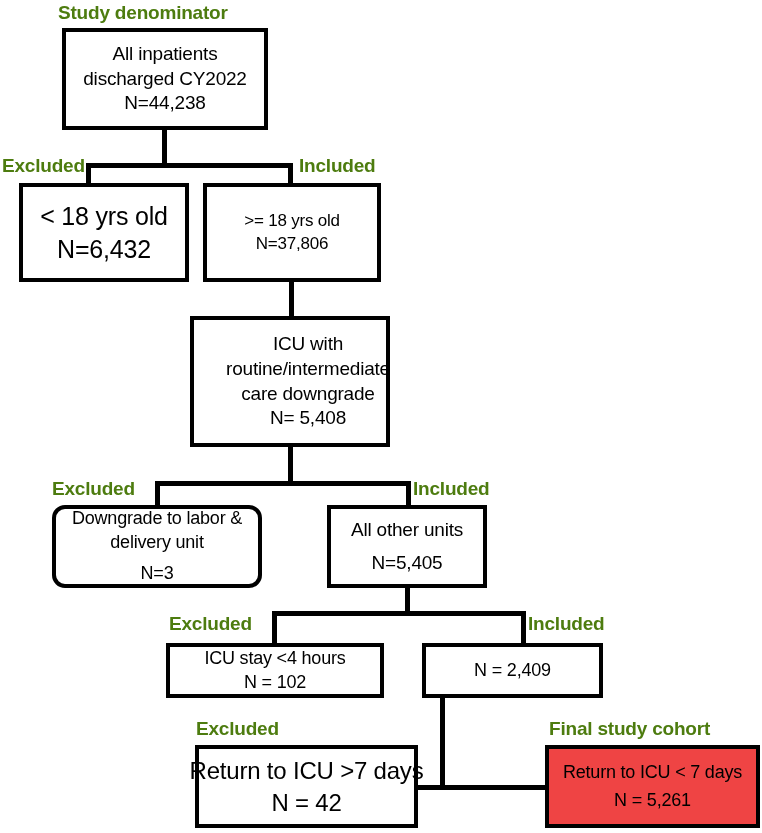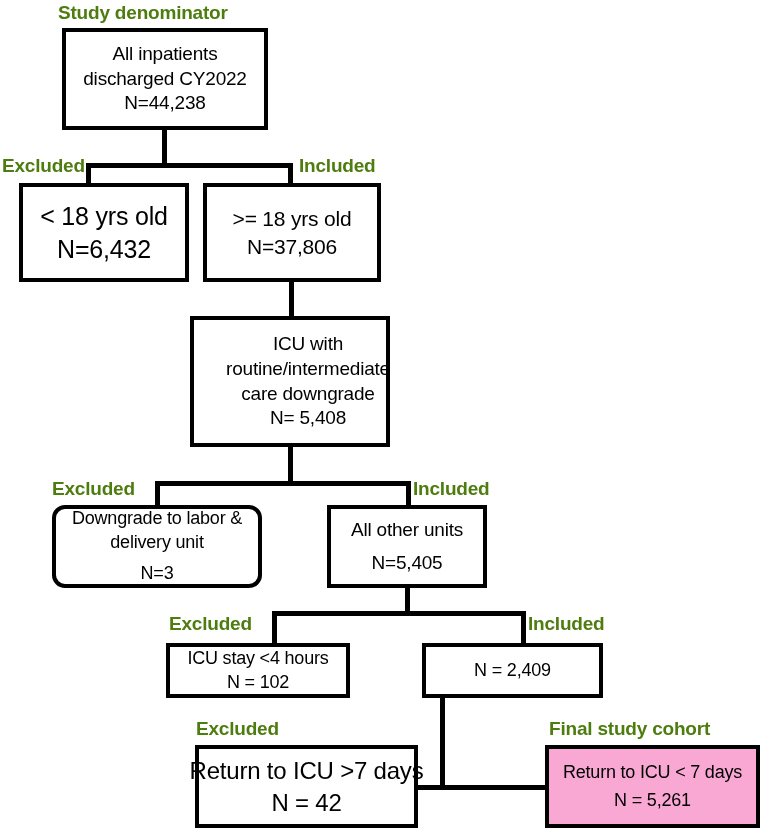--- a/index.html
+++ b/index.html
@@ -31,21 +31,21 @@
     color: #000000;
     line-height: 1.30;
     letter-spacing: -0.2px;
     z-index: 3;
   }
   .box .ln {
     display: block;
     white-space: nowrap;
   }
   .box.shaded {
-    background: #f9a8d4;
+    background: #ef4444;
   }
   .tag {
     position: absolute;
     font-weight: bold;
     color: #4d7c0f;
     white-space: nowrap;
     z-index: 4;
     letter-spacing: -0.2px;
   }
   .vline {
@@ -81,21 +81,21 @@
   <div class="vline" style="left:288px; top:163px; width:5px; height:22px;"></div>
 
   <div class="tag" style="left:2px; top:155px; font-size:19px;">Excluded</div>
   <div class="tag" style="left:299px; top:155px; font-size:19px;">Included</div>
 
   <div class="box" style="left:1px; top:183px; width:170px; height:99px; font-size:25px;margin-left:18px;">
     <span class="ln">&lt; 18 yrs old</span>
     <span class="ln">N=6,432</span>
   </div>
 
-  <div class="box" style="left:203px; top:183px; width:178px; height:99px; font-size:21px;">
+  <div class="box" style="left:203px; top:183px; width:178px; height:99px; font-size:17px;">
     <span class="ln">&gt;= 18 yrs old</span>
     <span class="ln">N=37,806</span>
   </div>
 
   <div class="vline" style="left:289px; top:282px; width:5px; height:35px;"></div>
 
   <div class="box" style="left:190px; top:316px; width:200px; height:131px; font-size:19px;padding-left:36px;">
     <span class="ln">ICU with</span>
     <span class="ln">routine/intermediate</span>
     <span class="ln">care downgrade</span>
@@ -124,21 +124,21 @@
 
   <div class="vline" style="left:405px; top:588px; width:5px; height:26px;"></div>
 
   <div class="hline" style="left:272px; top:611px; width:254px; height:5px;"></div>
   <div class="vline" style="left:272px; top:611px; width:5px; height:32px;"></div>
   <div class="vline" style="left:521px; top:611px; width:5px; height:32px;"></div>
 
   <div class="tag" style="left:169px; top:613px; font-size:19px;">Excluded</div>
   <div class="tag" style="left:528px; top:613px; font-size:19px;">Included</div>
 
-  <div class="box" style="left:166px; top:643px; width:184px; height:55px; font-size:18px;">
+  <div class="box" style="left:166px; top:643px; width:218px; height:55px; font-size:18px;">
     <span class="ln">ICU stay &lt;4 hours</span>
     <span class="ln">N = 102</span>
   </div>
 
   <div class="box" style="left:422px; top:643px; width:181px; height:55px; font-size:18px;">
     <span class="ln">N = 2,409</span>
   </div>
 
   <div class="vline" style="left:440px; top:698px; width:5px; height:92px;"></div>
   <div class="hline" style="left:418px; top:785px; width:132px; height:5px;"></div>

